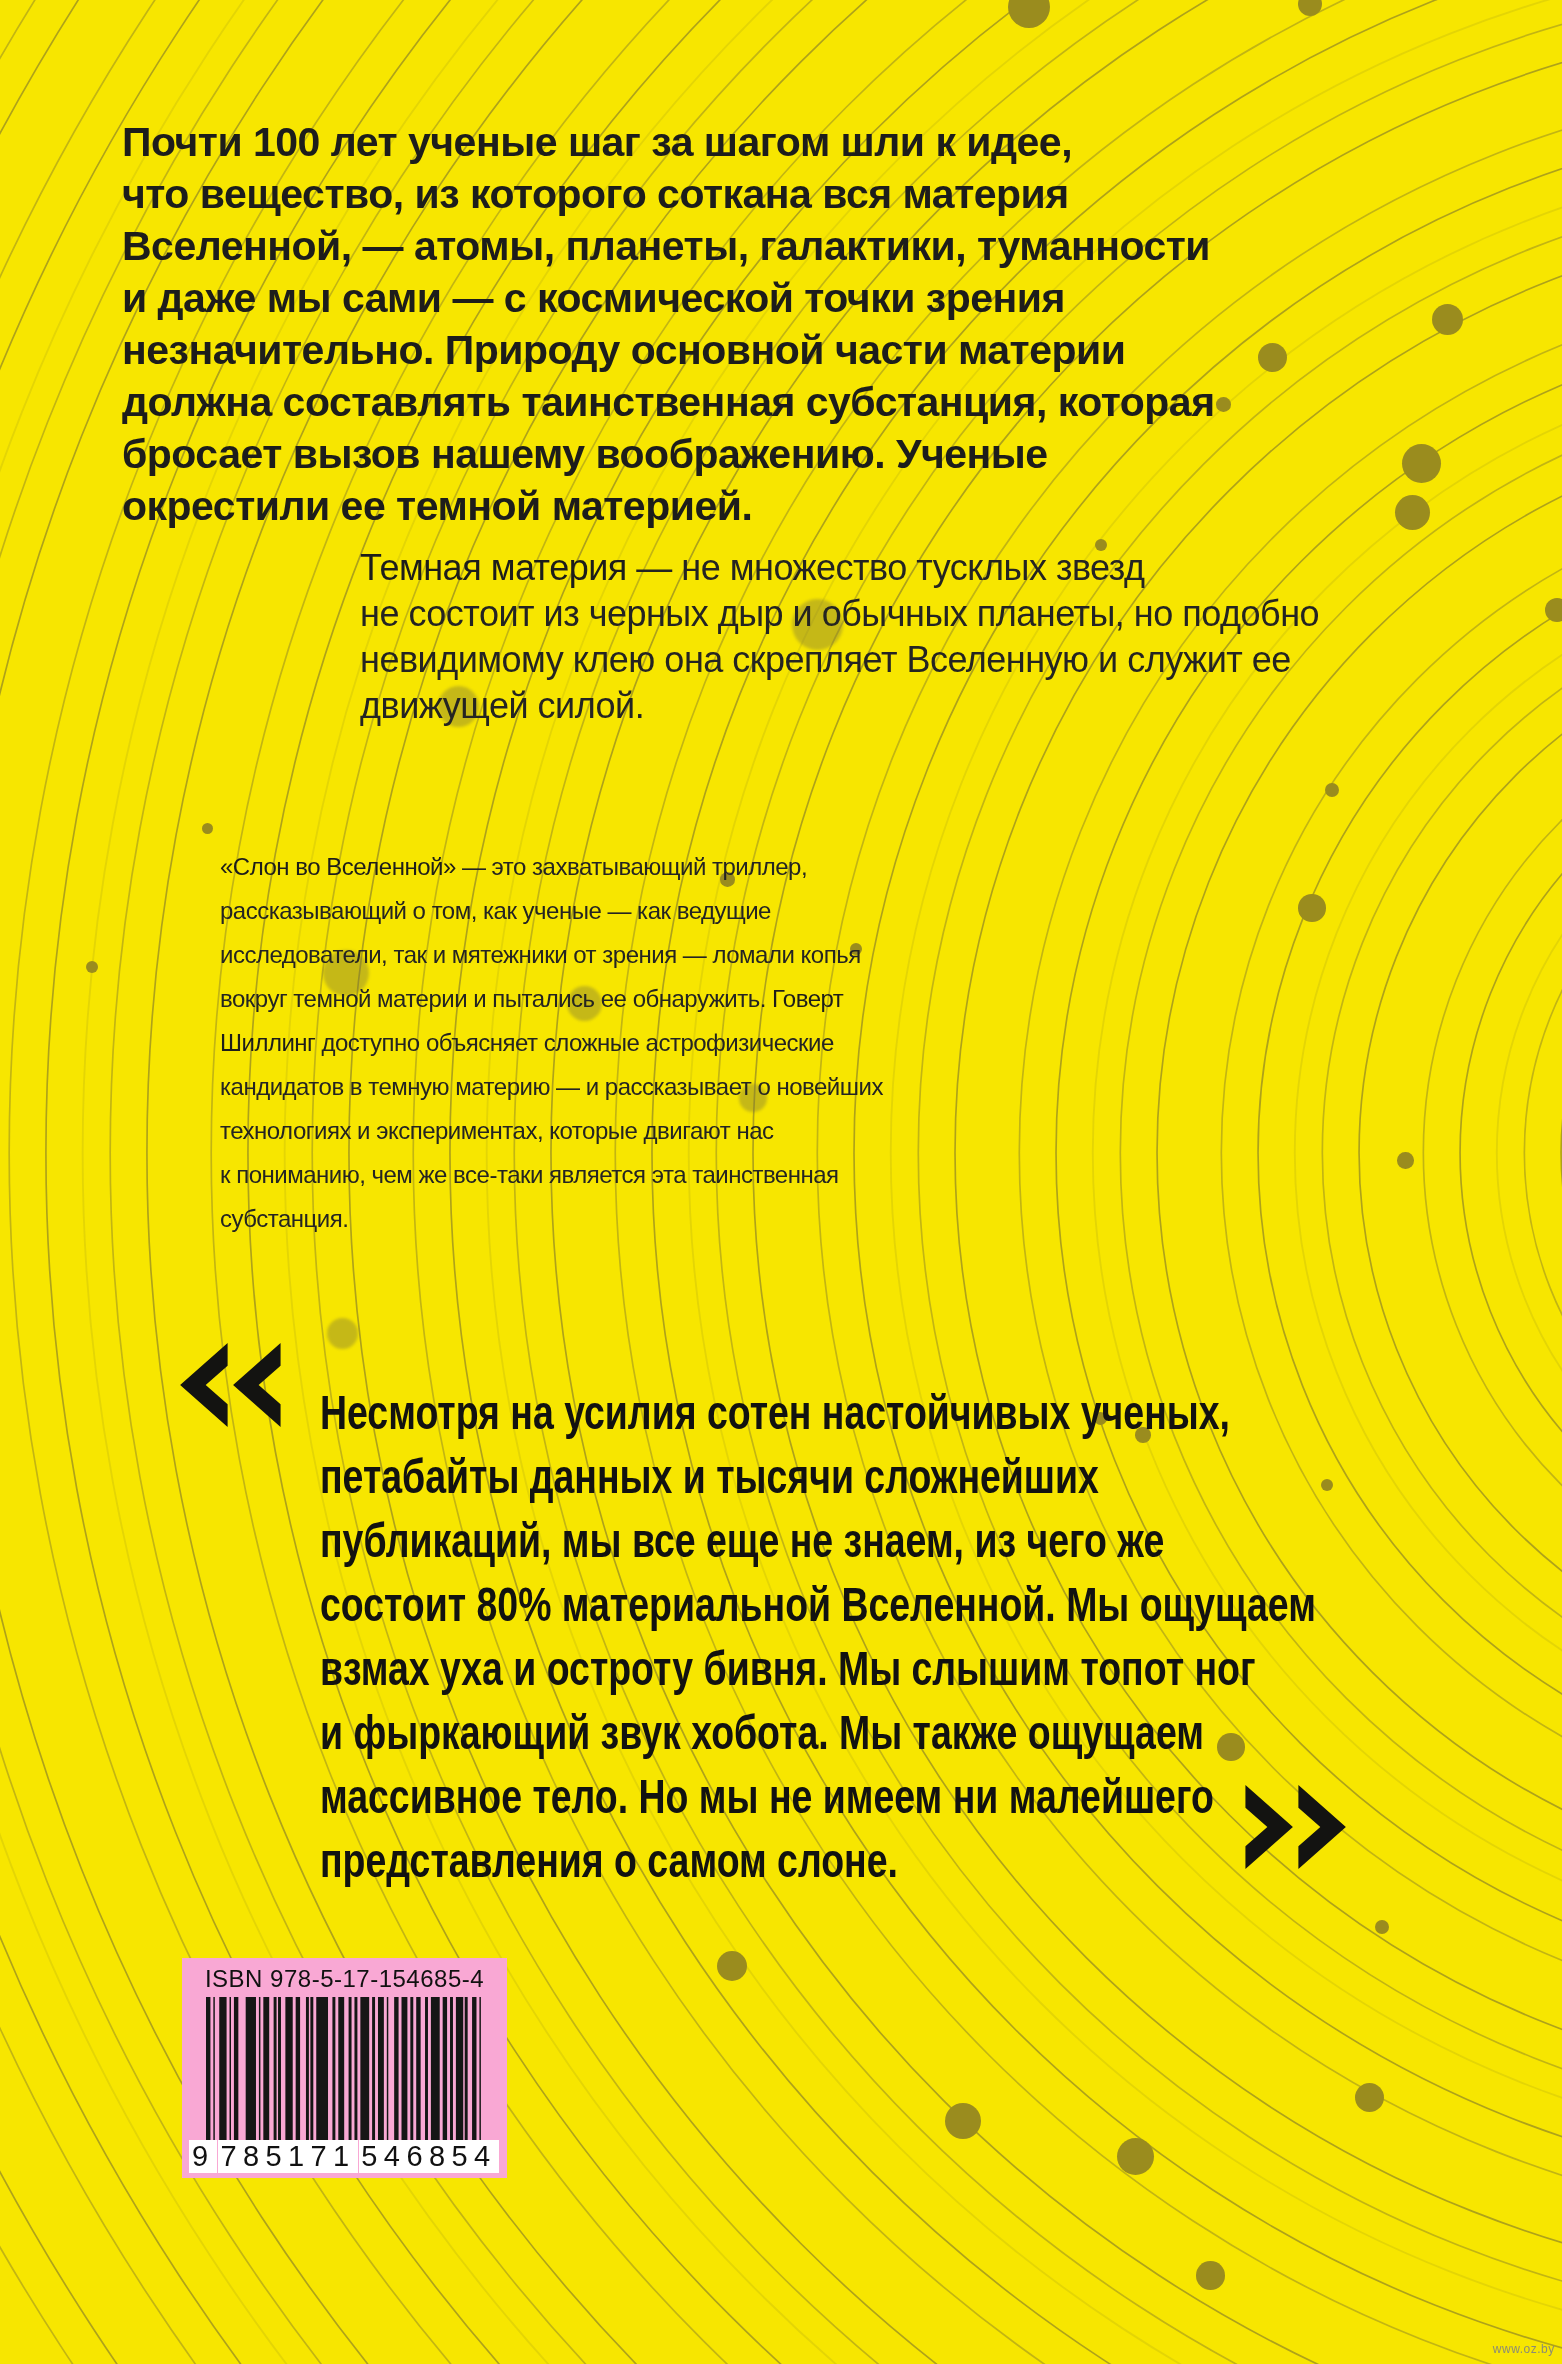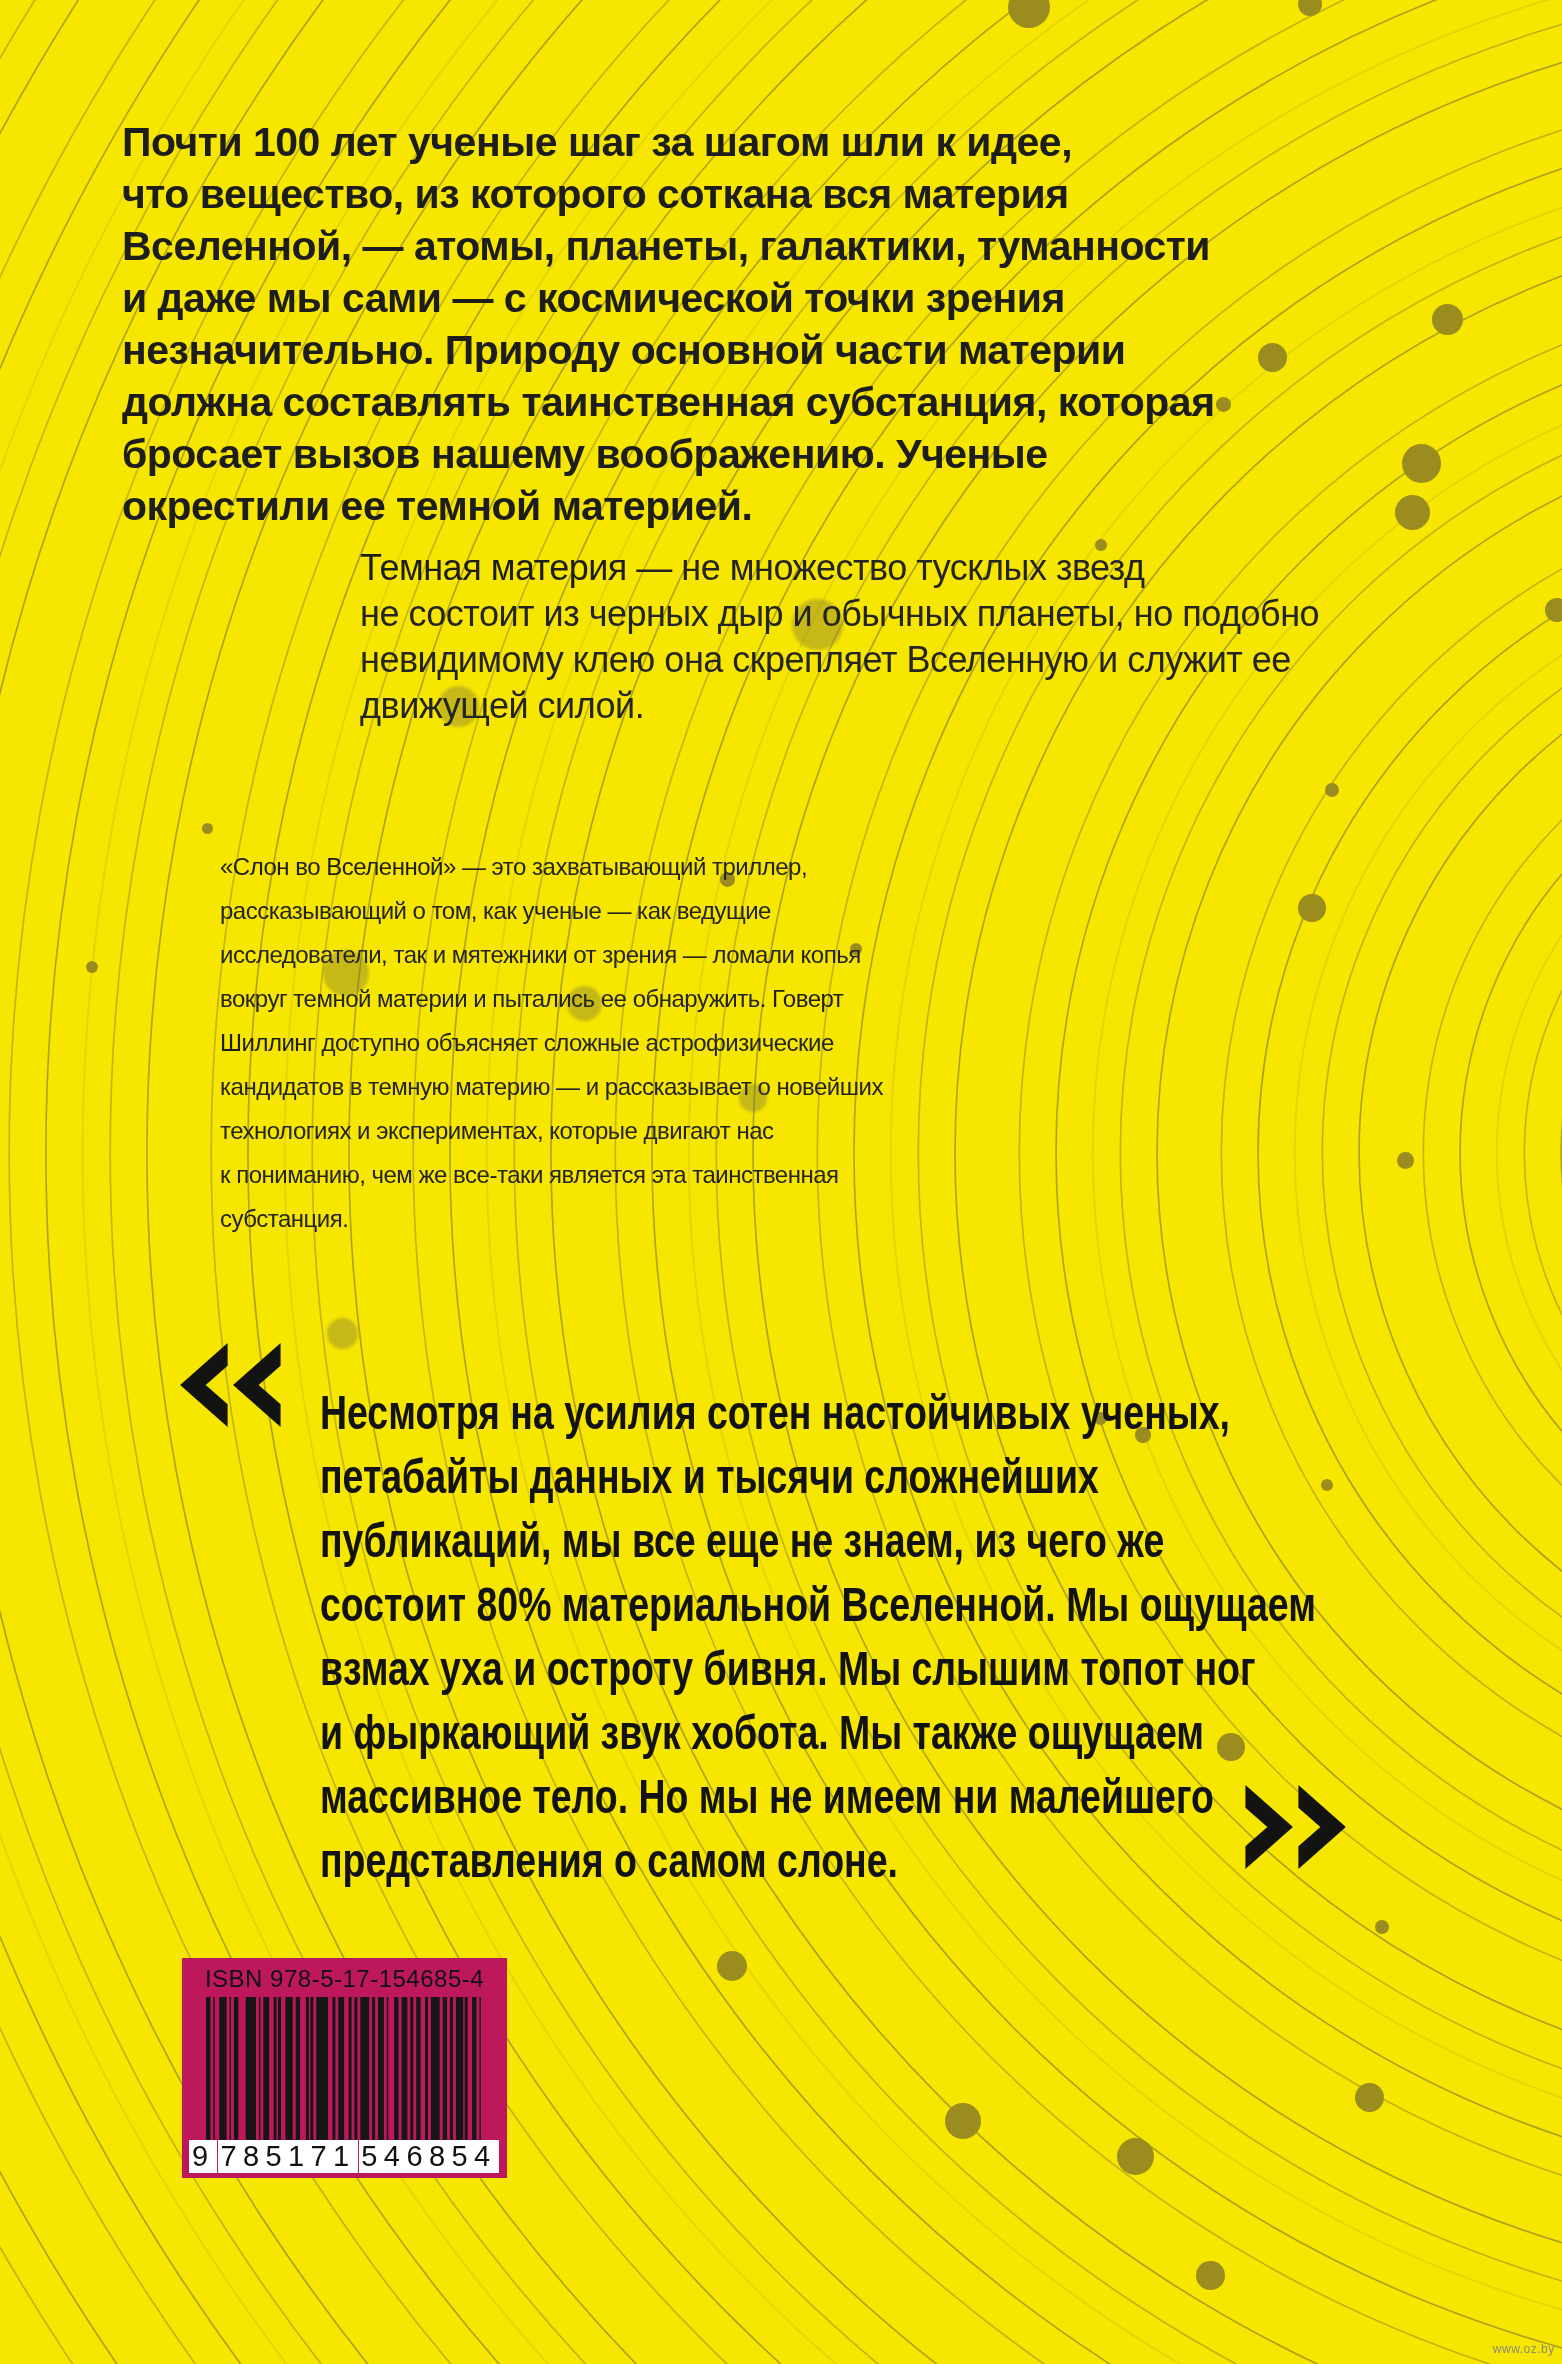--- a/index.html
+++ b/index.html
@@ -13,21 +13,21 @@
   .dot.soft{background:rgba(122,116,58,.40);filter:blur(1.4px);}
   .block{position:absolute;color:#242422;}
   .tl{white-space:pre;}
   .intro{left:122px;top:84px;font-size:41px;line-height:52px;font-weight:700;color:#1d1d1b;letter-spacing:-0.5px;margin-top:32px;}
   .definition{left:360px;top:545px;font-size:36px;line-height:46px;letter-spacing:-0.5px;}
   .definition strong,.annotation strong{font-weight:400;color:#1d1d1b;}
   .annotation{left:220px;top:845px;font-size:24px;line-height:44px;letter-spacing:-0.5px;}
   .quote{left:320px;top:1381px;font-size:48px;line-height:64px;font-weight:700;color:#121210;
          transform:scaleX(.78);transform-origin:0 0;letter-spacing:0;}
   .qmark{position:absolute;}
-  .barcode-box{position:absolute;left:182px;top:1958px;width:325px;height:220px;background:#be185d;}
+  .barcode-box{position:absolute;left:182px;top:1958px;width:325px;height:220px;background:#f9a8d4;}
   .isbn-label{text-align:center;font-size:24px;padding-top:7.3px;color:#111;letter-spacing:0.5px;white-space:nowrap;}
   .bars{position:absolute;left:24px;top:39px;height:145px;display:flex;align-items:flex-start;
         transform:scaleX(1.47);transform-origin:0 0;}
   .bars .bar{background:#161616;height:145px;}
   .bars .bar.guard{height:167px;}
   .bc-digits{position:absolute;left:7.3px;top:182px;width:310px;display:flex;justify-content:space-between;
              font-size:29px;color:#111;align-items:flex-start;}
   .bc-digits span{background:#ffffff;padding:0 2.8px;letter-spacing:6.4px;line-height:33px;}
   .watermark{position:absolute;right:7.3px;bottom:9.2px;font-size:12px;color:#8b8b76;letter-spacing:0.5px;}
 </style>

